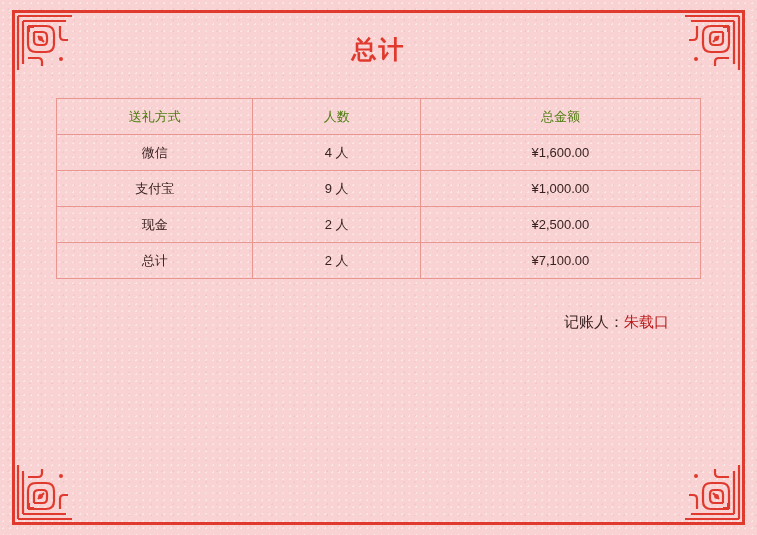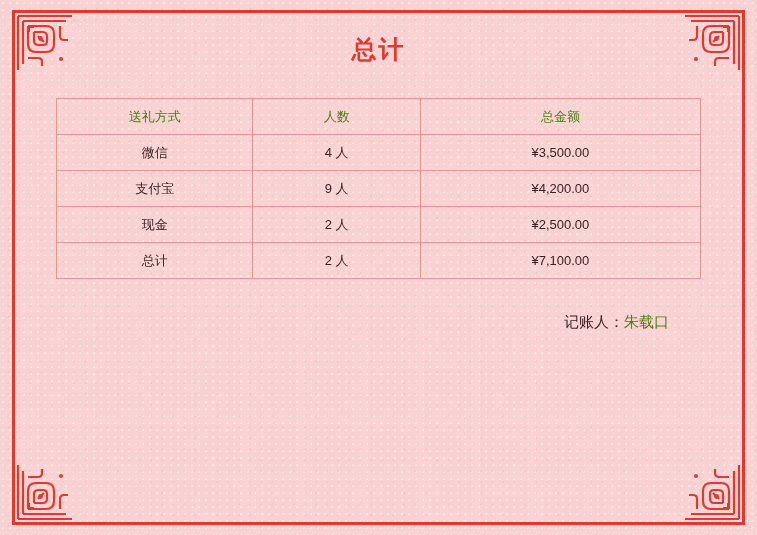--- a/index.html
+++ b/index.html
@@ -101,21 +101,21 @@
   .signature {
     position: absolute;
     right: 88px;
     top: 306px;
     text-align: left;
     color: #3a2222;
     font-size: 15px;
     line-height: 31px;
   }
   .signature .name-red {
-    color: #4d7c0f;
+    color: #b91c1c;
     text-align: center;
   }
 </style>
 </head>
 <body>
 
 <div class="page">
 
   <div class="outer-border"></div>
 
@@ -203,26 +203,26 @@
         <tr>
           <th class="col-method">送礼方式</th>
           <th class="col-count">人数</th>
           <th class="col-amount">总金额</th>
         </tr>
       </thead>
       <tbody>
         <tr>
           <td>微信</td>
           <td>4 人</td>
-          <td>¥3,500.00</td>
+          <td>¥1,600.00</td>
         </tr>
         <tr>
           <td>支付宝</td>
           <td>9 人</td>
-          <td>¥4,200.00</td>
+          <td>¥1,000.00</td>
         </tr>
         <tr>
           <td>现金</td>
           <td>2 人</td>
           <td>¥2,500.00</td>
         </tr>
         <tr>
           <td>总计</td>
           <td>2 人</td>
           <td>¥7,100.00</td>

